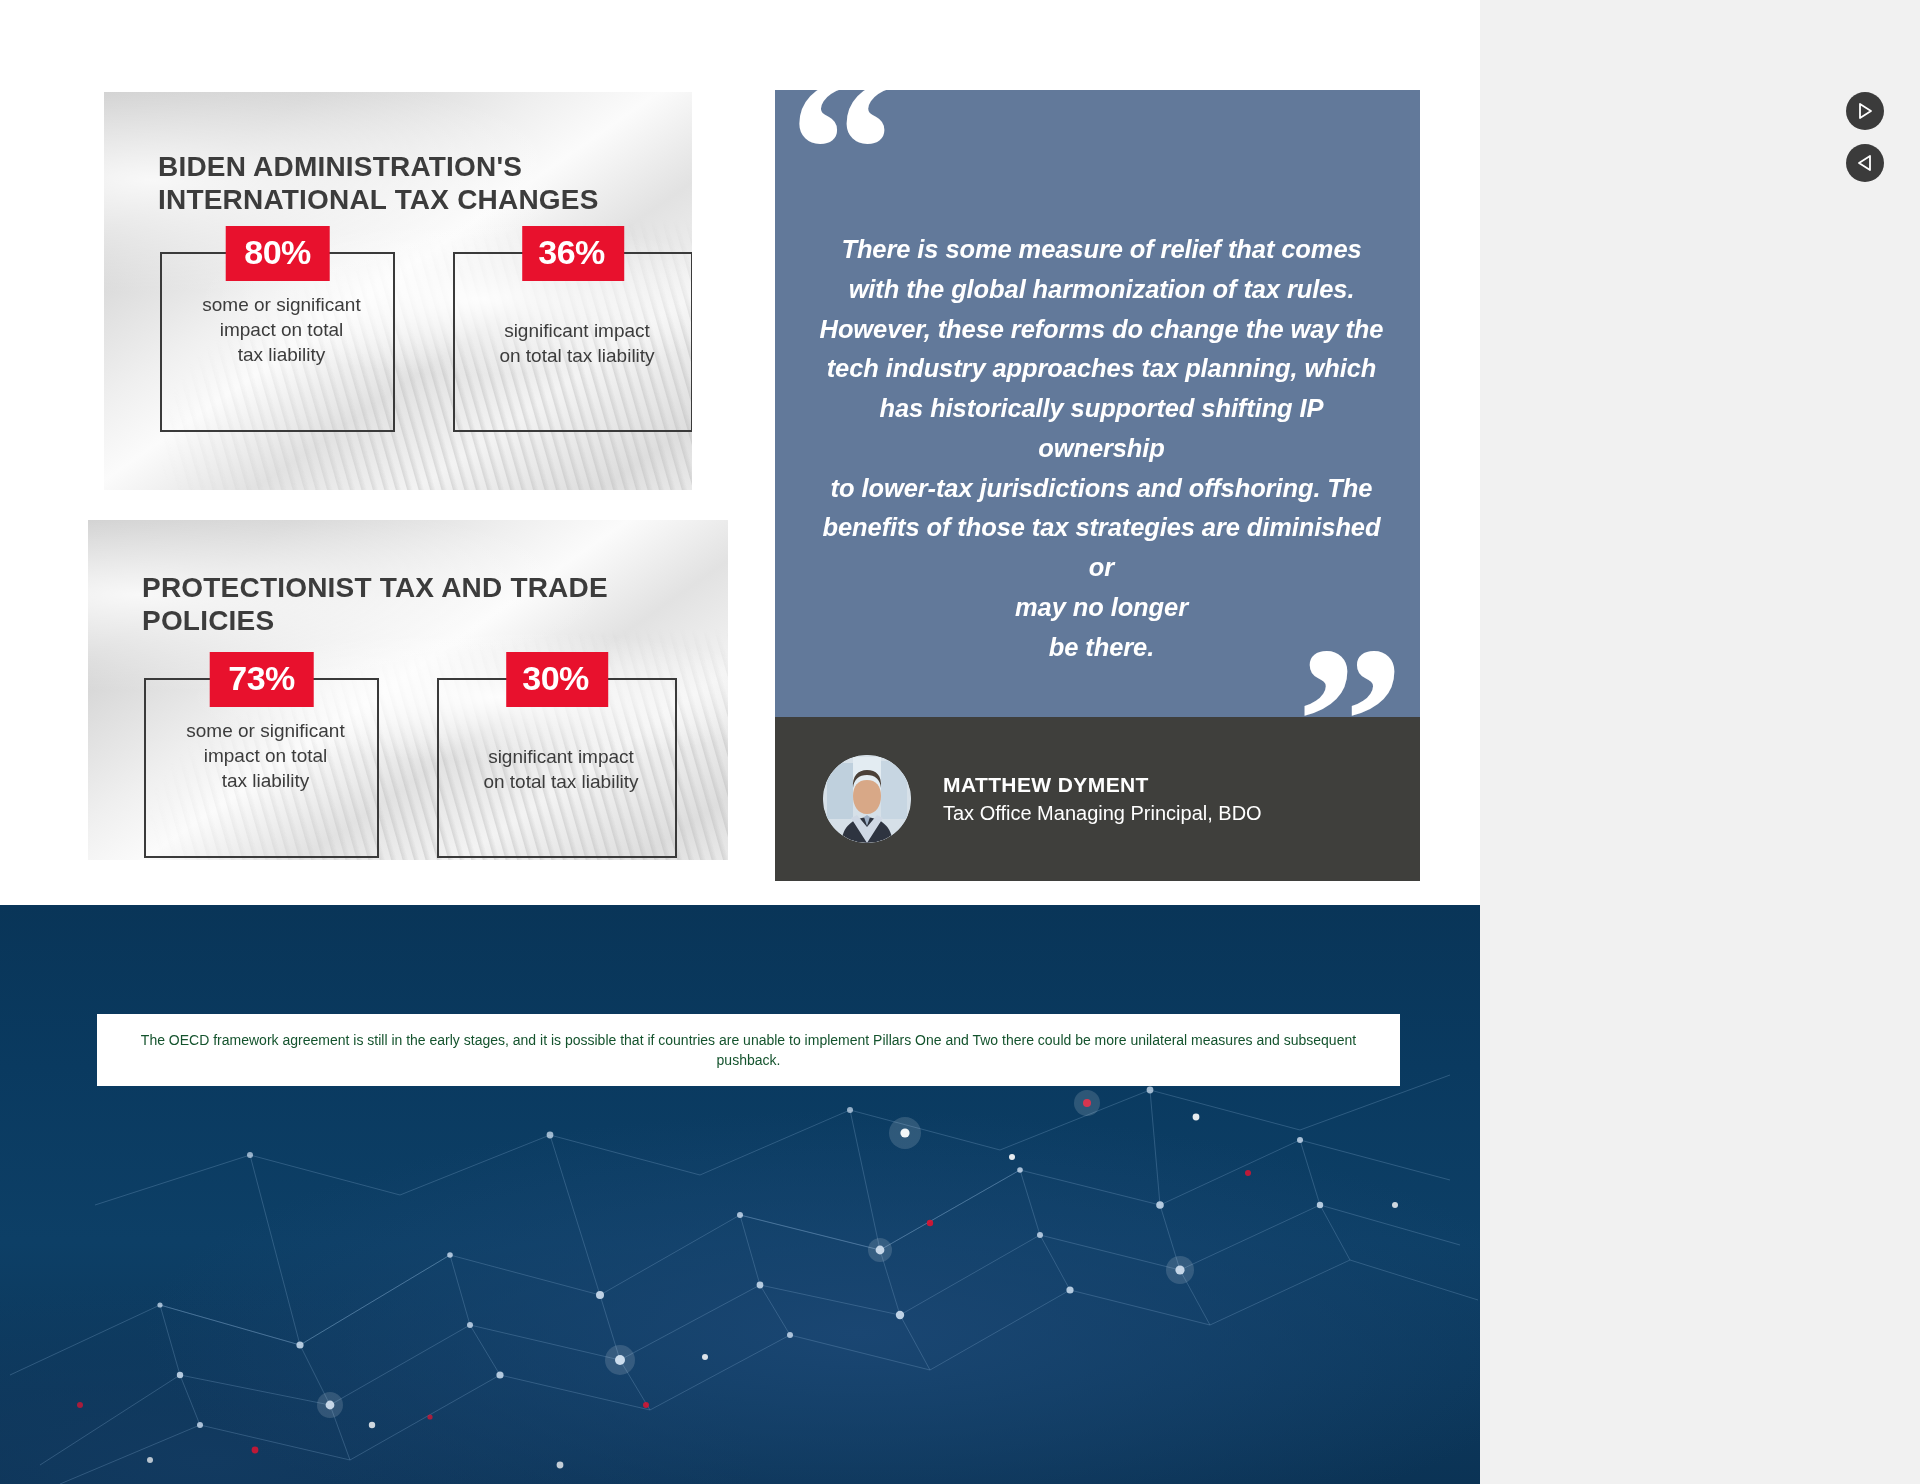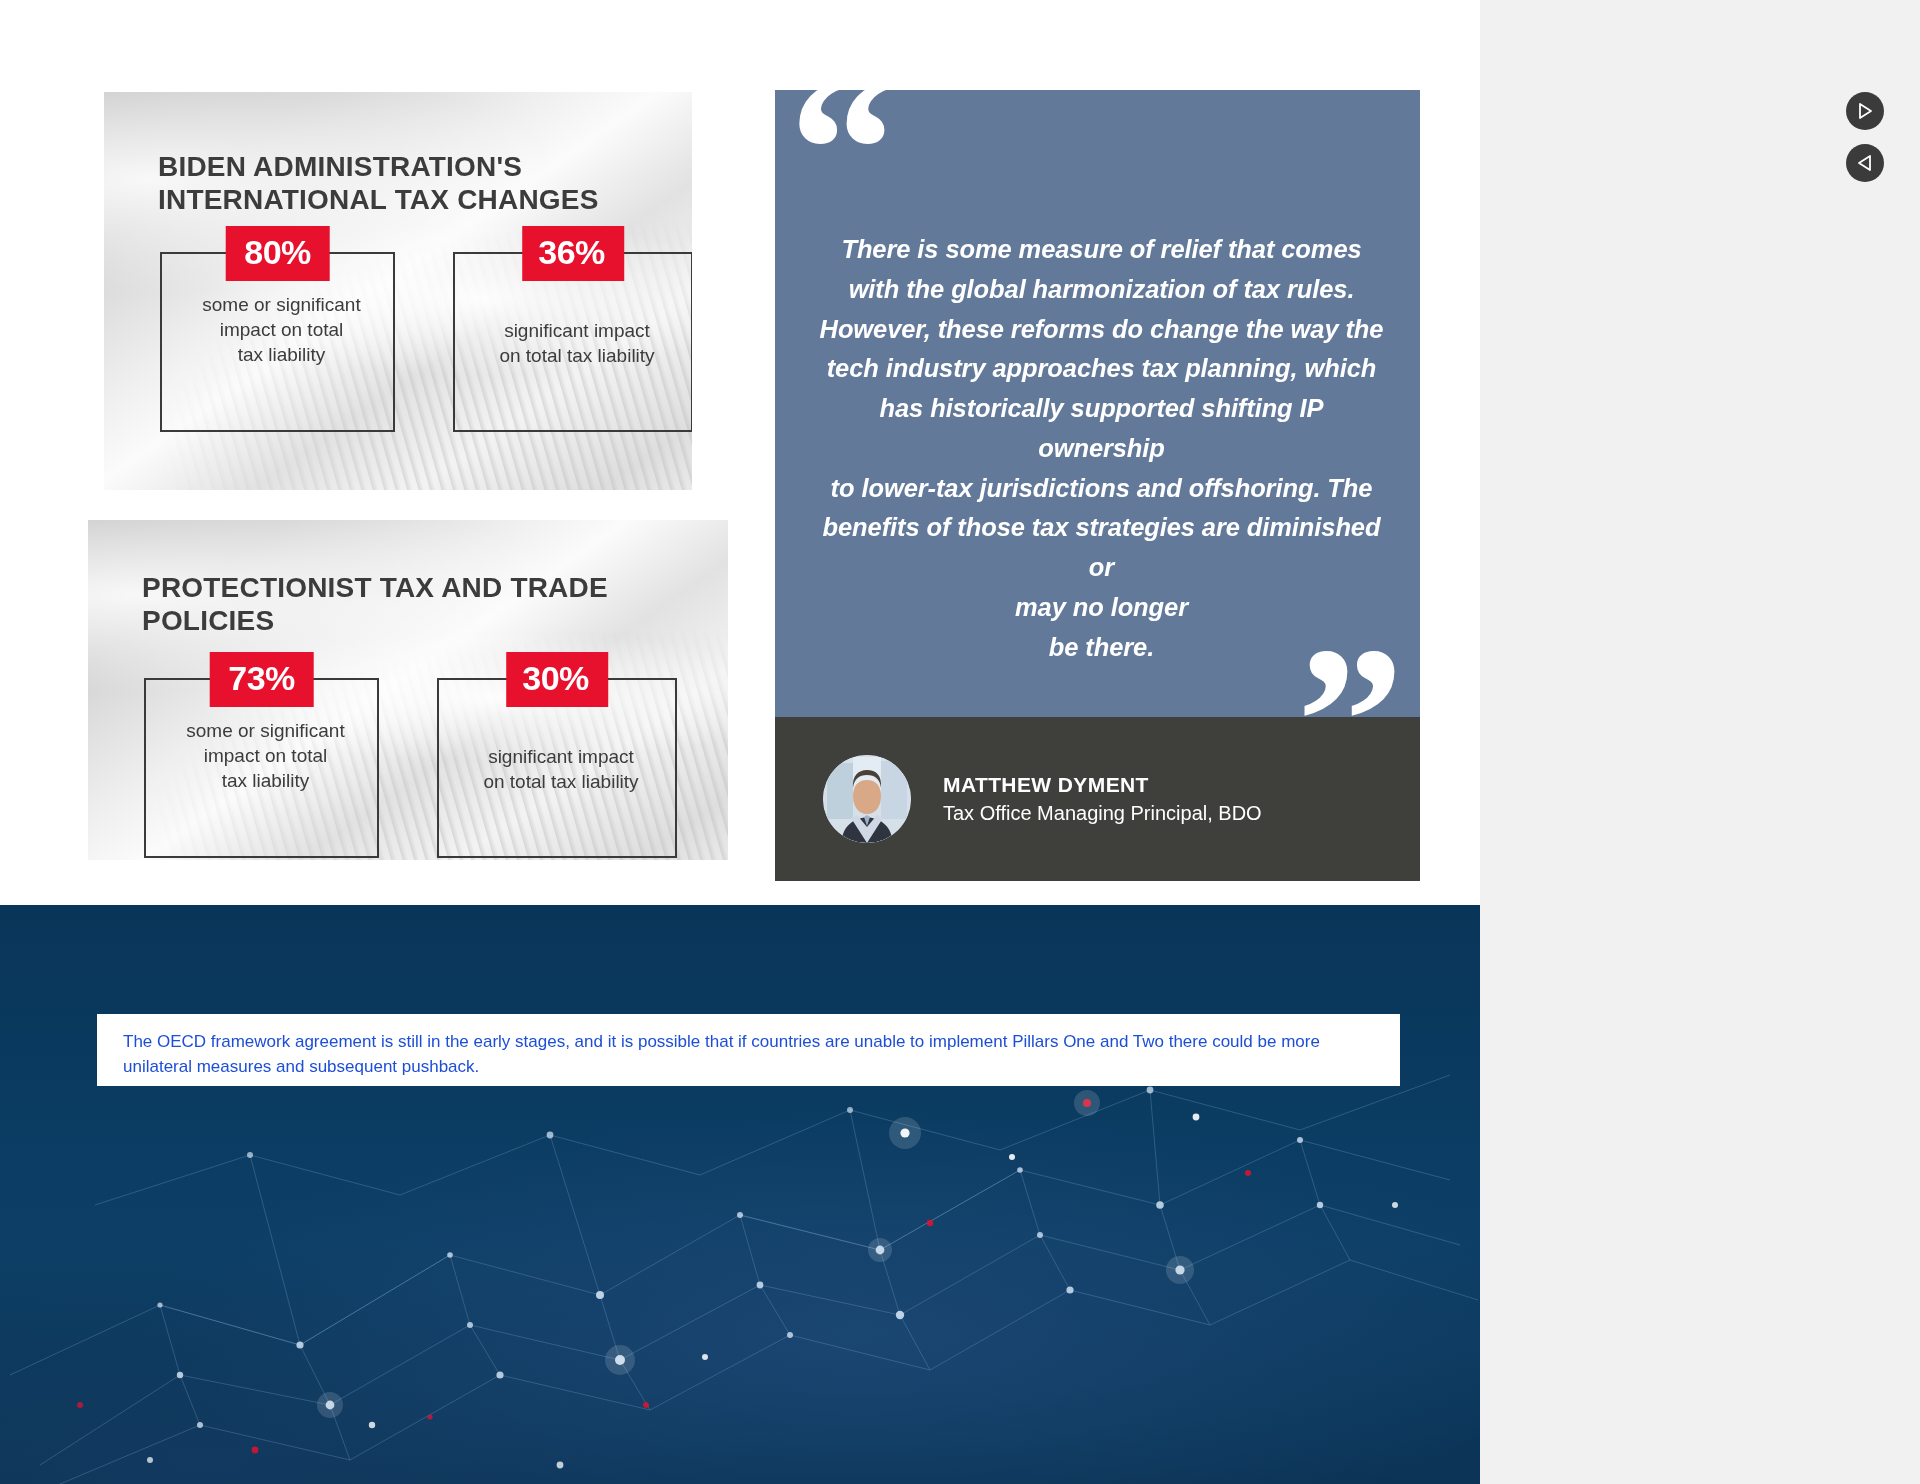--- a/index.html
+++ b/index.html
@@ -139,21 +139,21 @@
       linear-gradient(180deg,#093558 0%,#0a3a60 28%,#0d3f66 58%,#0b3355 100%);
     overflow:hidden;
   }
   #banner svg{ position:absolute; inset:0; width:100%; height:100%; }
 
   #callout{
     position:absolute; left:97px; top:1014px; width:1303px; height:72px;
     background:#ffffff; padding:16px 26px 0 26px;
   }
   #callout-text{
-    color:#1d4ed8; font-size:17px; line-height:1.45;
+    color:#14532d; font-size:14px; line-height:1.45;text-align:center;
   }
 </style>
 </head>
 <body>
 
 <div id="page-canvas">
 
   <div class="stat-card" id="card-biden">
     <div class="card-title">BIDEN ADMINISTRATION'S
 INTERNATIONAL TAX CHANGES</div>

